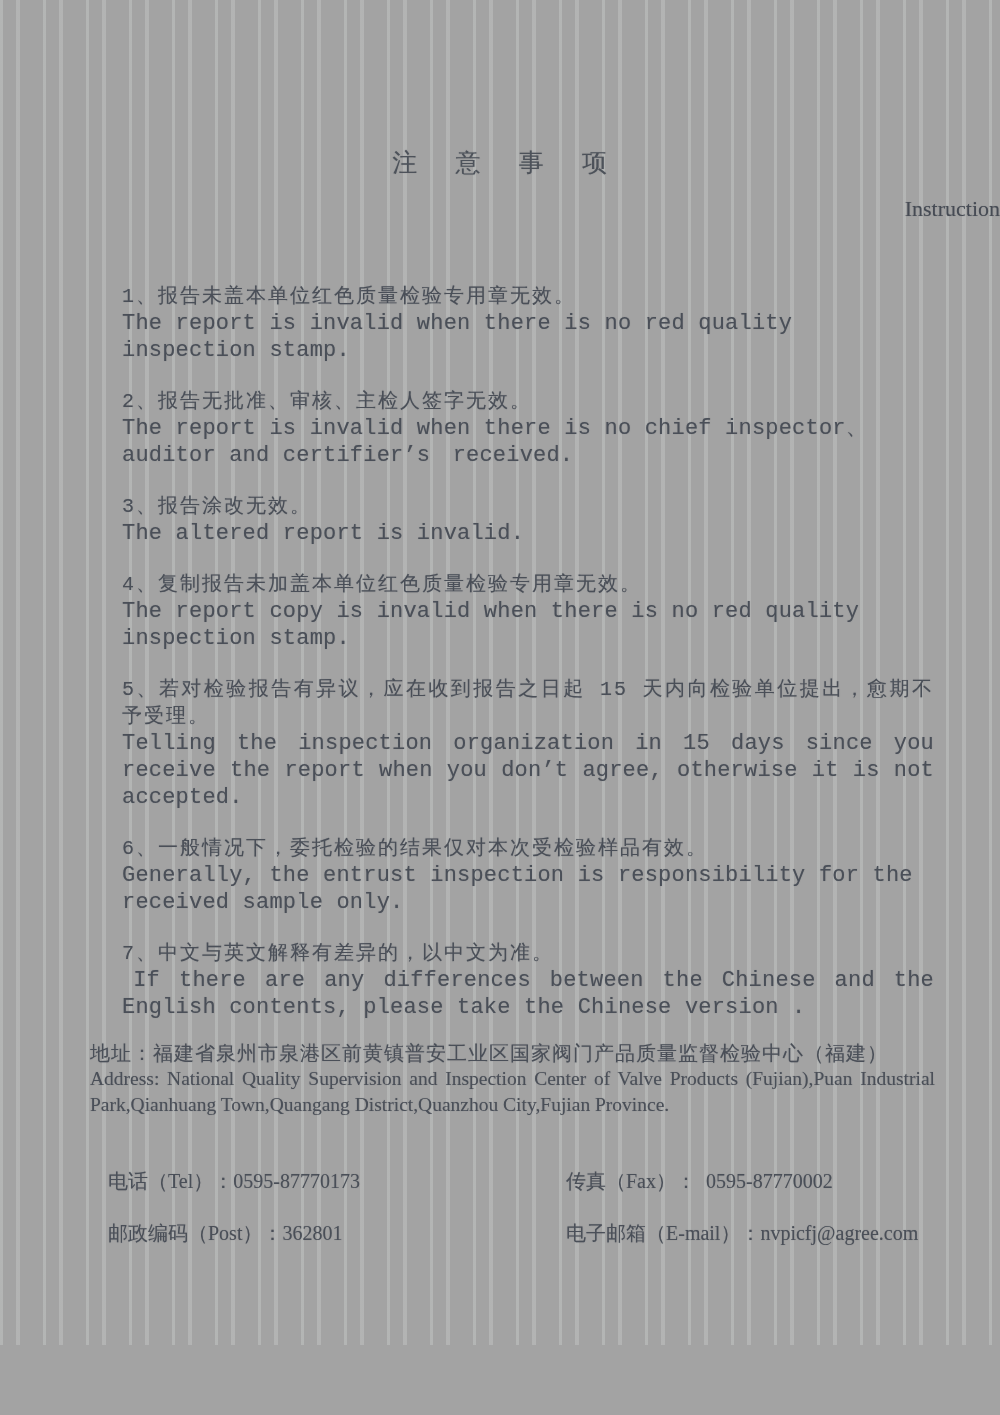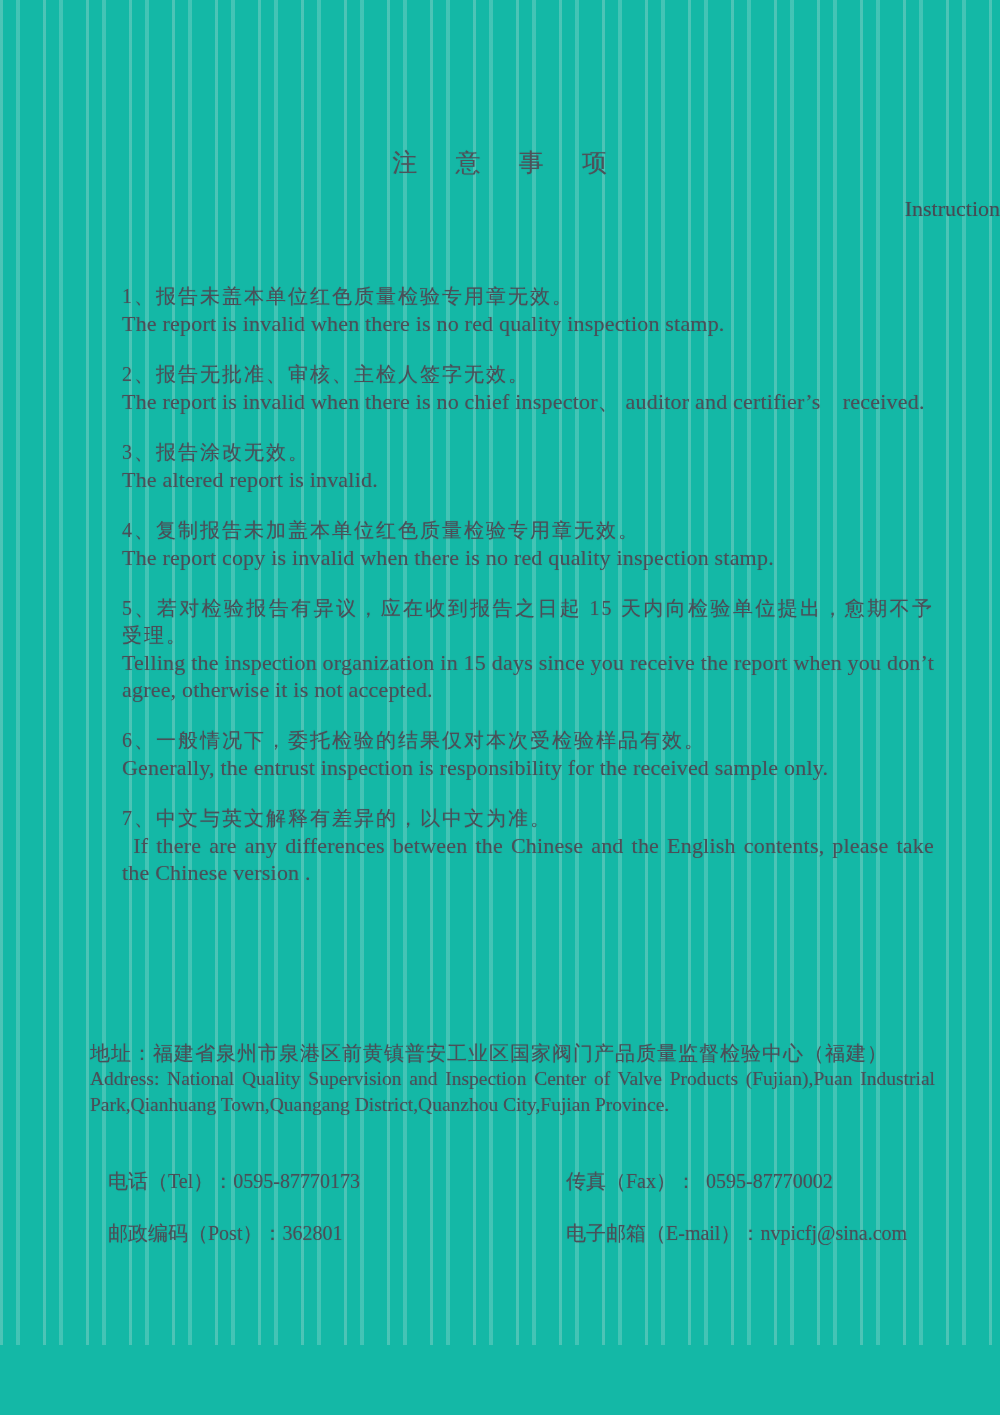--- a/index.html
+++ b/index.html
@@ -5,21 +5,21 @@
 <style>
   html, body { margin: 0; padding: 0; }
   body {
     width: 1000px; height: 1415px;
     background: #ffffff;
     font-family: "Liberation Serif", "DejaVu Serif", serif;
   }
   .page {
     position: relative;
     width: 1000px; height: 1415px;
-    background-color: #14b8a6;
+    background-color: #a3a3a3;
     color: #4a4f58;
     overflow: hidden;
   }
   
   .page::before {
     content: "";
     position: absolute; left: 0; top: 0; right: 0; bottom: 70px;
     background: repeating-linear-gradient(90deg,
       rgba(222,228,225,0.28) 0px, rgba(222,228,225,0.28) 3px,
       rgba(253,253,253,0) 3px, rgba(253,253,253,0) 16px,
@@ -38,21 +38,21 @@
   .title-en {
     position: absolute; top: 196px; left: 0; right: 0;
     text-align: right;
     font-size: 22px; color: #464b54;
   }
 
   .items {
     position: absolute; left: 122px; top: 283px; width: 812px;
   }
   .item { margin: 0 0 24px 0; }
-  .item p { margin: 0; line-height: 27px; }
+  .item p { margin: 0; line-height: 27px; font-family: Liberation Mono, monospace; }
   .zh { font-size: 20px; letter-spacing: 2px; }
   .en { font-size: 22px; letter-spacing: 0.2px; }
   .justify { text-align: justify; }
 
   .footer-address {
     position: absolute; left: 90px; top: 1040px; width: 845px;
     line-height: 26px;
   }
   .addr-zh { margin: 0; font-size: 20px; letter-spacing: 1px; white-space: nowrap; }
   .addr-en { margin: 0; font-size: 19.5px; text-align: justify; }
@@ -110,17 +110,17 @@
     <p class="addr-en scan-text">Address: National Quality Supervision and Inspection Center of Valve Products (Fujian),Puan Industrial Park,Qianhuang Town,Quangang District,Quanzhou City,Fujian Province.</p>
   </div>
 
   <div class="contact">
     <div class="contact-row">
       <p class="contact-cell left scan-text"><span>电话（Tel）：</span><span>0595-87770173</span></p>
       <p class="contact-cell right scan-text"><span>传真（Fax）： </span><span>0595-87770002</span></p>
     </div>
     <div class="contact-row">
       <p class="contact-cell left scan-text"><span>邮政编码（Post）：</span><span>362801</span></p>
-      <p class="contact-cell right scan-text"><span>电子邮箱（E-mail）：</span><span>nvpicfj@sina.com</span></p>
+      <p class="contact-cell right scan-text"><span>电子邮箱（E-mail）：</span><span>nvpicfj@agree.com</span></p>
     </div>
   </div>
 
 </div>
 
 </body></html>

